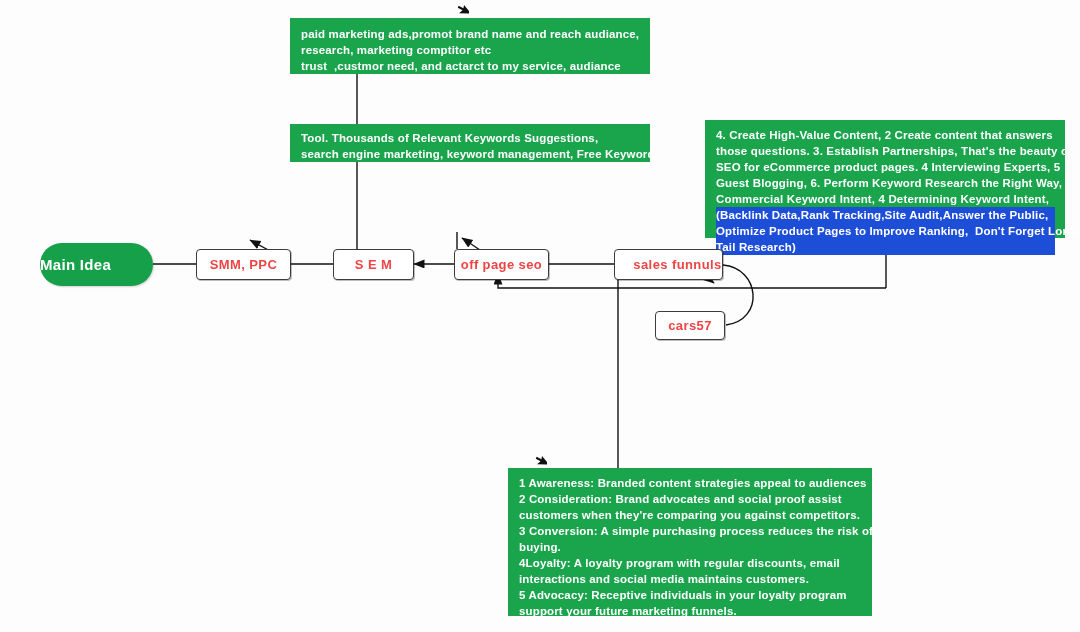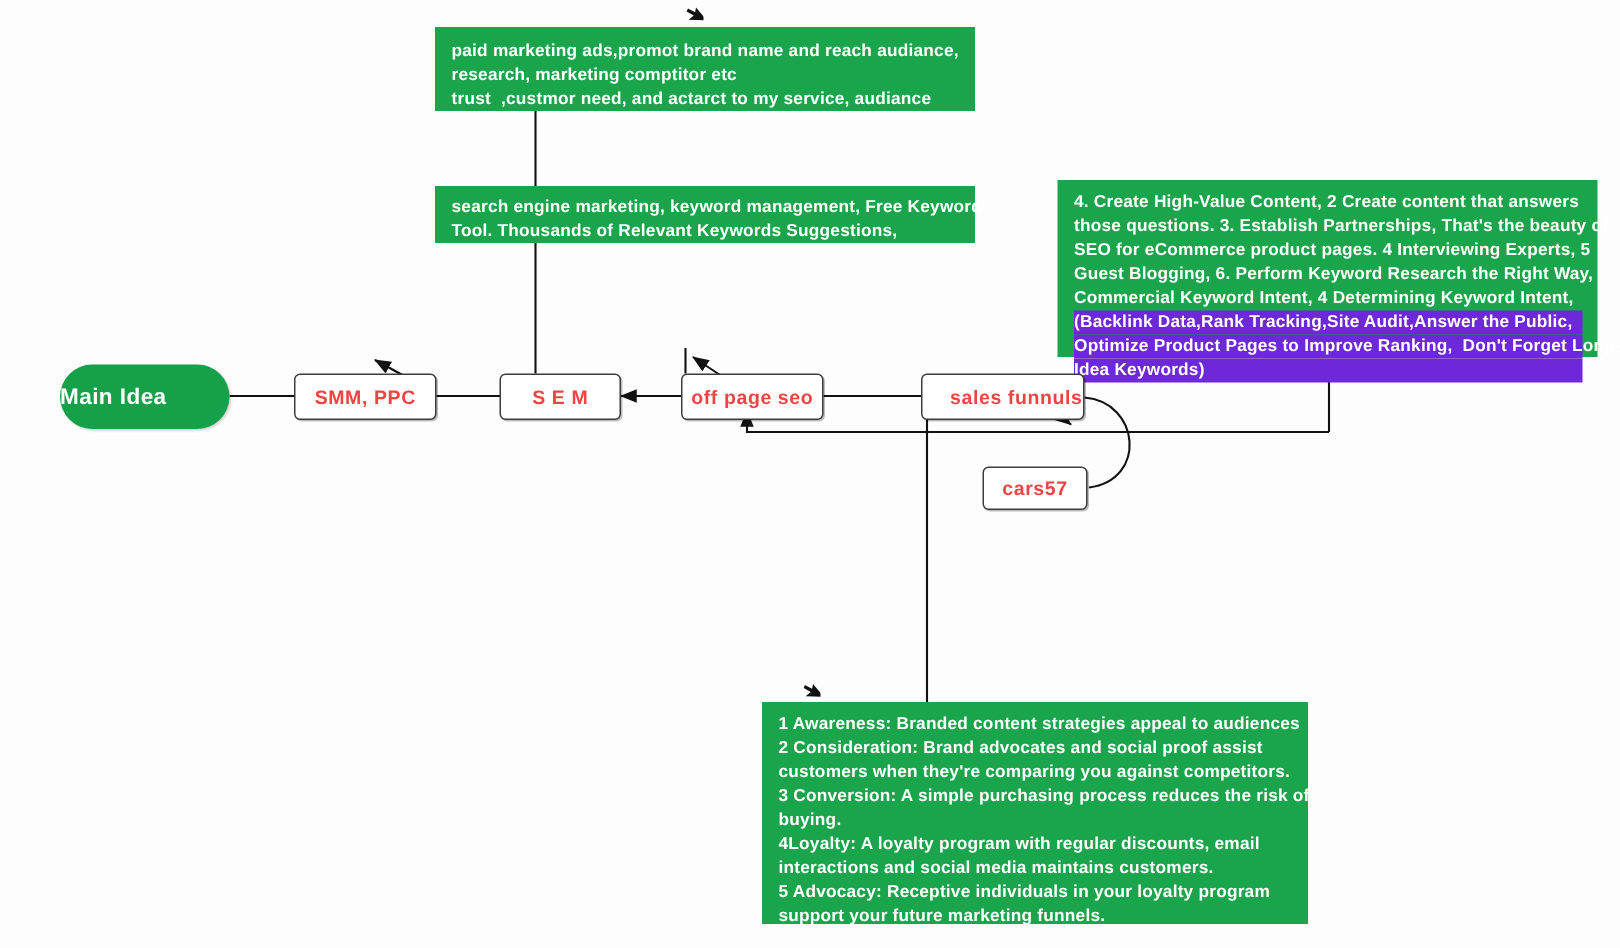--- a/index.html
+++ b/index.html
@@ -38,21 +38,21 @@
     color: #ffffff;
     font-size: 11.5px;
     line-height: 16px;
     font-weight: bold;
     padding: 8px 10px 9px 11px;
     box-sizing: border-box;
     letter-spacing: 0.15px;
   }
   .note .ln { display: block; white-space: pre; }
   .note .ln.hl {
-    background: #6d28d9;
+    background: #1d4ed8;
     box-shadow: 0 0 0 0 #8e8e8e;
   }
 
   
   .node {
     position: absolute;
     background: #ffffff;
     border: 1.4px solid #3c3c3c;
     border-radius: 4px;
     box-sizing: border-box;
@@ -130,33 +130,33 @@
     <path d="M618,278 L618,470" stroke="#111111" stroke-width="1.4" fill="none"></path>
   </svg>
 
   <div class="note" style="left:290px; top:18px; width:360px; height:56px;">
     <span class="ln">paid marketing ads,promot brand name and reach audiance,</span>
     <span class="ln">research, marketing comptitor etc</span>
     <span class="ln">trust  ,custmor need, and actarct to my service, audiance</span>
   </div>
 
   <div class="note" style="left:290px; top:124px; width:360px; height:38px; padding-top:6px;">
+    <span class="ln">Tool. Thousands of Relevant Keywords Suggestions,</span>
     <span class="ln">search engine marketing, keyword management, Free Keyword</span>
-    <span class="ln">Tool. Thousands of Relevant Keywords Suggestions,</span>
   </div>
 
   <div class="note" style="left:705px; top:120px; width:360px; height:118px; padding-top:7px;">
     <span class="ln">4. Create High-Value Content, 2 Create content that answers</span>
     <span class="ln">those questions. 3. Establish Partnerships, That's the beauty of</span>
     <span class="ln">SEO for eCommerce product pages. 4 Interviewing Experts, 5</span>
     <span class="ln">Guest Blogging, 6. Perform Keyword Research the Right Way,</span>
     <span class="ln">Commercial Keyword Intent, 4 Determining Keyword Intent,</span>
     <span class="ln hl">(Backlink Data,Rank Tracking,Site Audit,Answer the Public,</span>
     <span class="ln hl">Optimize Product Pages to Improve Ranking,  Don't Forget Long-</span>
-    <span class="ln hl">Idea Keywords)</span>
+    <span class="ln hl">Tail Research)</span>
   </div>
 
   <div class="note" style="left:508px; top:468px; width:364px; height:148px; padding-top:7px;">
     <span class="ln">1 Awareness: Branded content strategies appeal to audiences</span>
     <span class="ln">2 Consideration: Brand advocates and social proof assist</span>
     <span class="ln">customers when they're comparing you against competitors.</span>
     <span class="ln">3 Conversion: A simple purchasing process reduces the risk of</span>
     <span class="ln">buying.</span>
     <span class="ln">4Loyalty: A loyalty program with regular discounts, email</span>
     <span class="ln">interactions and social media maintains customers.</span>

